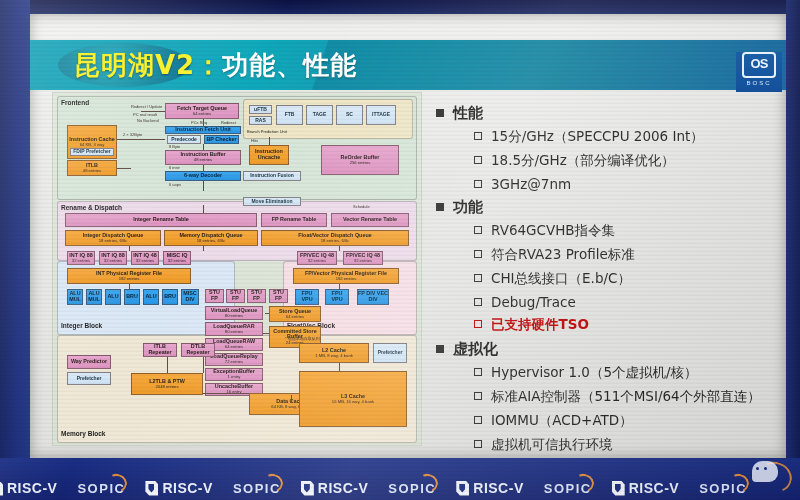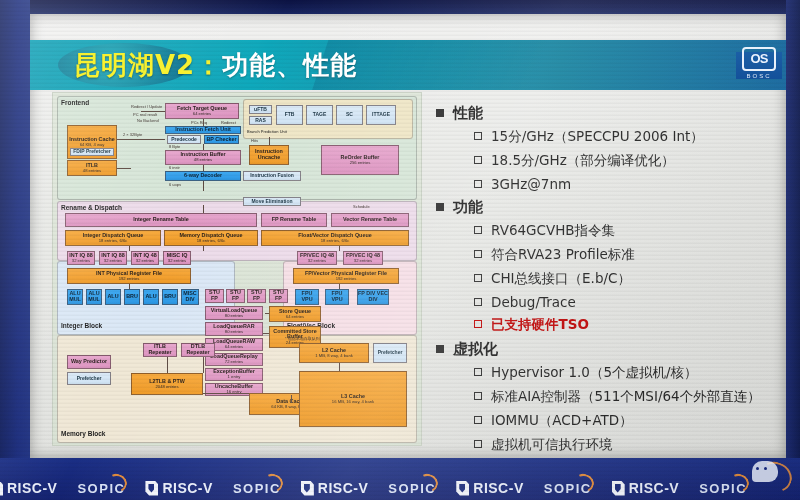--- a/index.html
+++ b/index.html
@@ -28,22 +28,22 @@
       background:linear-gradient(100deg,rgba(10,120,150,.55),rgba(10,120,150,0));transform:skewX(-18deg);}
   .title-ellipse{position:absolute;left:28px;top:3px;width:132px;height:44px;border-radius:50%;
       background:radial-gradient(circle at 40% 40%,#1aa8b8 0%,#0d7a96 75%,#0b6f8d 100%);}
   .title-text{position:absolute;left:44px;top:8px;height:34px;line-height:34px;white-space:nowrap;
       font-size:26px;font-weight:bold;letter-spacing:1px;z-index:3;
       font-family:"DejaVu Sans","Liberation Sans",sans-serif;}
   .t-yellow{color:#f7f131;text-shadow:0 1px 2px rgba(0,0,0,.35);text-align:right;}
   .t-white{color:#ffffff;text-shadow:0 1px 2px rgba(0,0,0,.30);}
 
   
-  .logo{position:absolute;right:18px;top:52px;width:46px;height:27px;z-index:4;
-        display:flex;flex-direction:column;align-items:center;justify-content:flex-end;
+  .logo{position:absolute;right:18px;top:52px;width:46px;height:40px;z-index:4;
+        display:flex;flex-direction:column;align-items:center;justify-content:flex-start;
         background:linear-gradient(180deg,#1b5fa6,#14509a);}
   .logo-mark{width:30px;height:22px;border:2px solid #e9f1fb;border-radius:4px;color:#eaf2fd;
         font-size:13px;font-weight:bold;text-align:center;line-height:20px;letter-spacing:-1px;}
   .logo-text{font-size:6px;color:#dfe9f7;letter-spacing:2px;margin-top:2px;}
 
   
   .diagram{position:absolute;left:52px;top:92px;width:368px;height:352px;
       background:linear-gradient(180deg,#dfe7da 0%,#d9e2d4 100%);border:1px solid #c7cfc2;}
   .sec{position:absolute;border-radius:3px;}
   .sec-label{position:absolute;font-size:6.5px;font-weight:bold;color:#1c1c1c;white-space:nowrap;}

